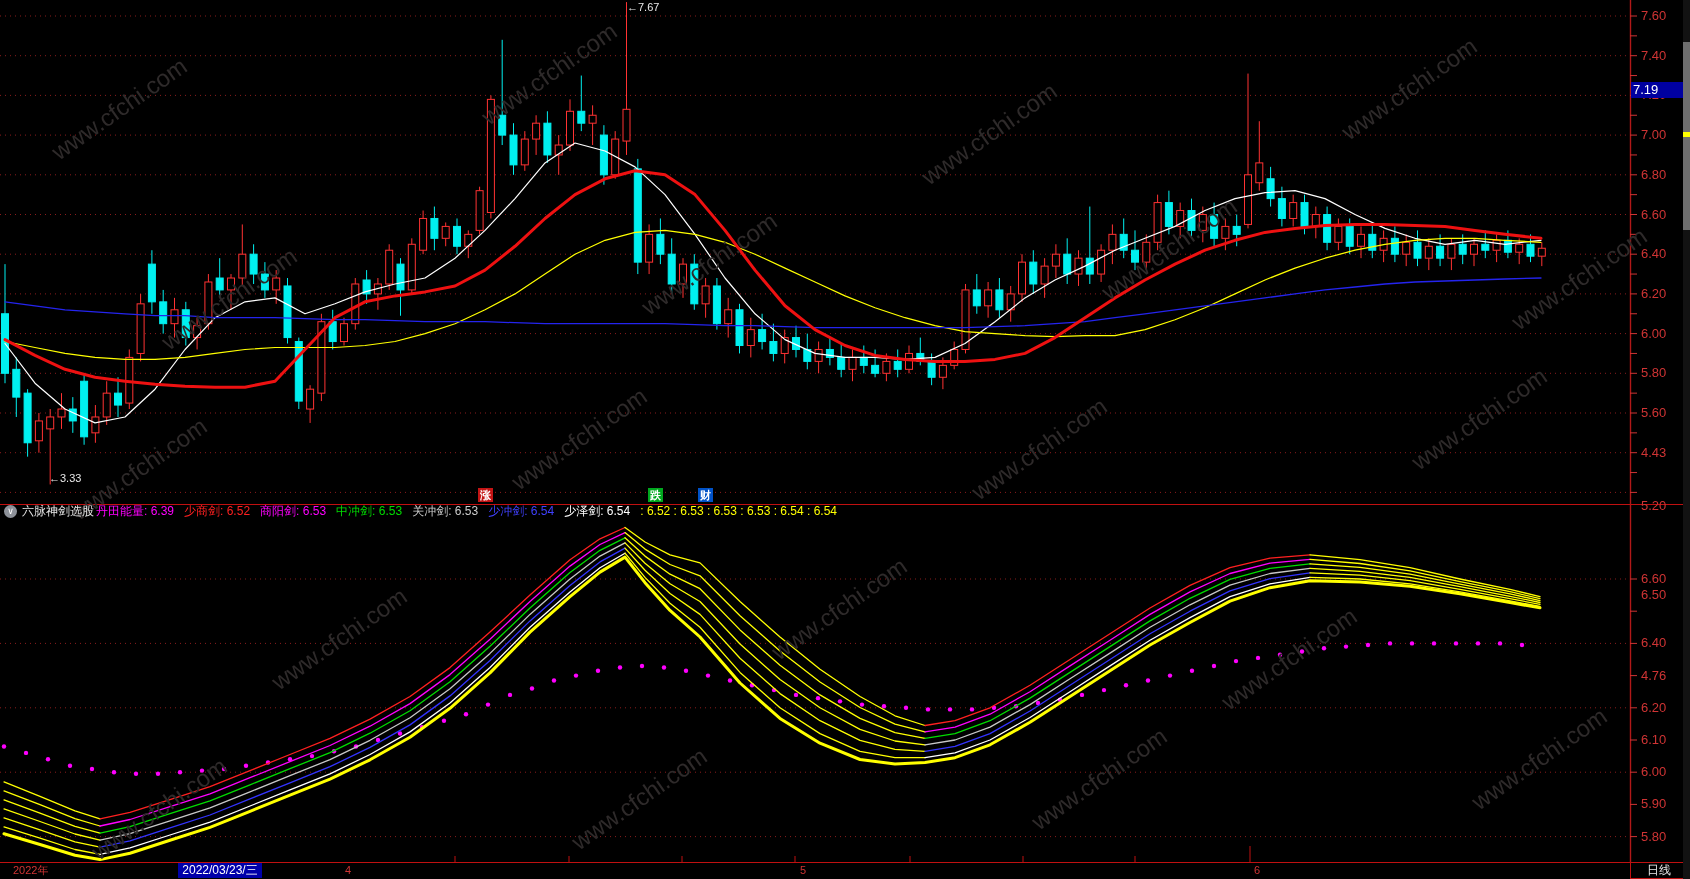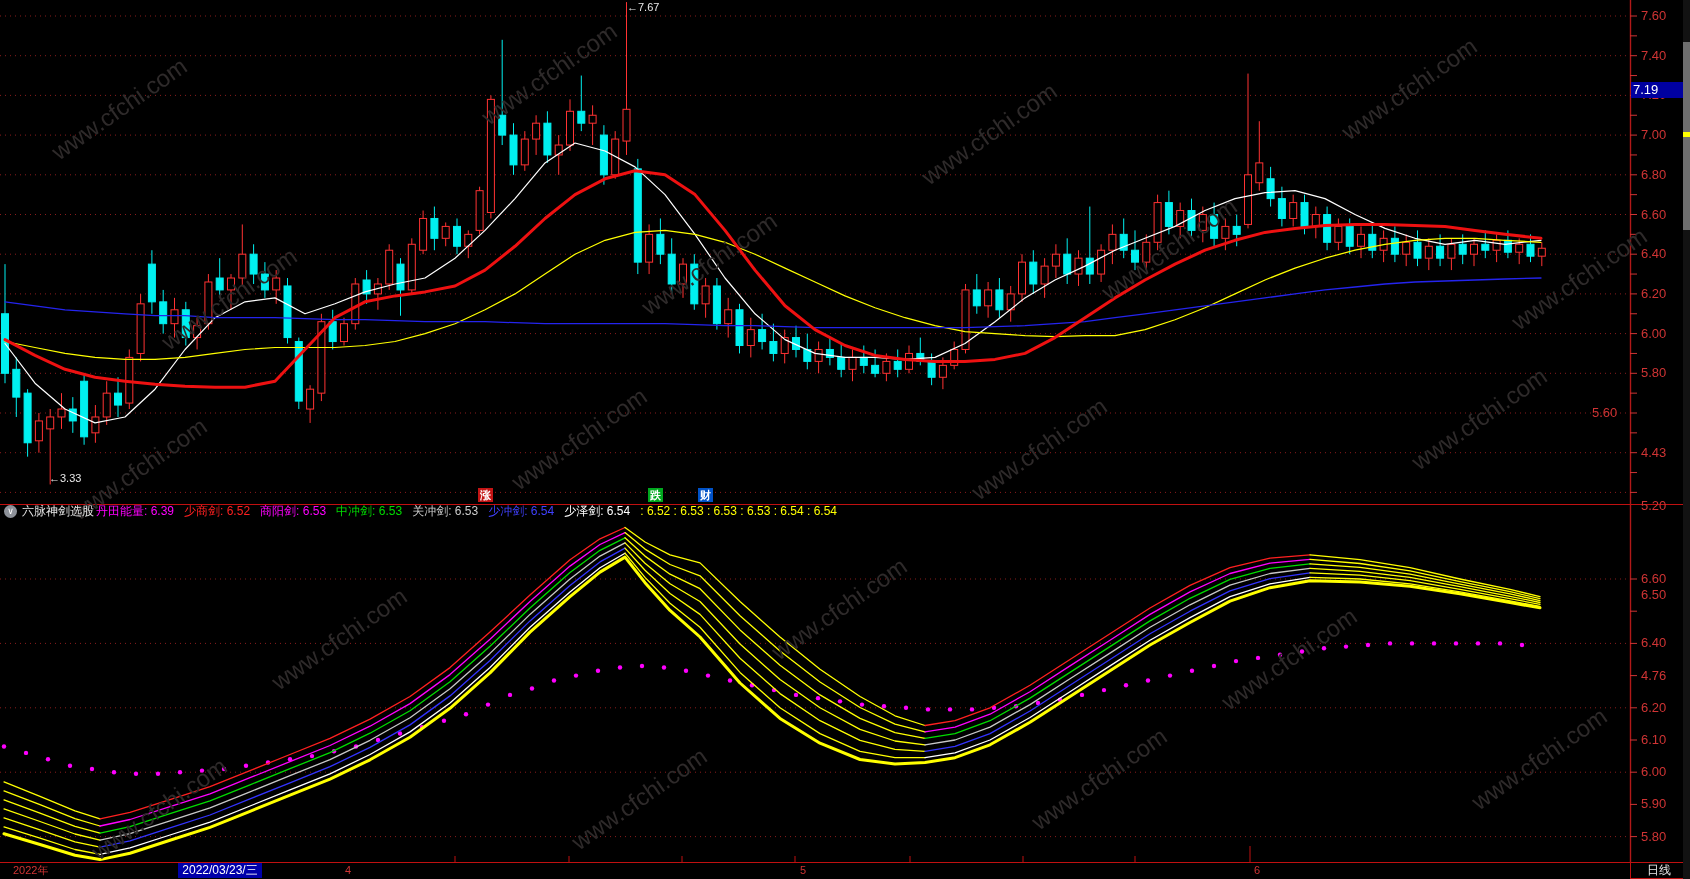--- a/index.html
+++ b/index.html
@@ -512,21 +512,21 @@
       <div class="plabel" style="left: 1641px; top: 9px;">7.60</div>
       <div class="plabel" style="left: 1641px; top: 48.7px;">7.40</div>
       <div class="plabel" style="left: 1641px; top: 88.4px;">7.20</div>
       <div class="plabel" style="left: 1641px; top: 128.1px;">7.00</div>
       <div class="plabel" style="left: 1641px; top: 167.8px;">6.80</div>
       <div class="plabel" style="left: 1641px; top: 207.5px;">6.60</div>
       <div class="plabel" style="left: 1641px; top: 247.2px;">6.40</div>
       <div class="plabel" style="left: 1641px; top: 286.9px;">6.20</div>
       <div class="plabel" style="left: 1641px; top: 326.6px;">6.00</div>
       <div class="plabel" style="left: 1641px; top: 366.3px;">5.80</div>
-      <div class="plabel" style="left: 1592px; top: 406px;">5.60</div>
+      <div class="plabel" style="left: 1641px; top: 406px;">5.60</div>
       <div class="plabel" style="left: 1641px; top: 445.7px;">4.43</div>
       <div class="plabel" style="left: 1641px; top: 499px;">5.20</div>
     </div>
   <div id="bottom-axis-labels">
       <div class="plabel" style="left: 1641px; top: 572px;">6.60</div>
       <div class="plabel" style="left: 1641px; top: 588px;">6.50</div>
       <div class="plabel" style="left: 1641px; top: 636.4px;">6.40</div>
       <div class="plabel" style="left: 1641px; top: 668.6px;">4.76</div>
       <div class="plabel" style="left: 1641px; top: 700.8px;">6.20</div>
       <div class="plabel" style="left: 1641px; top: 733px;">6.10</div>

